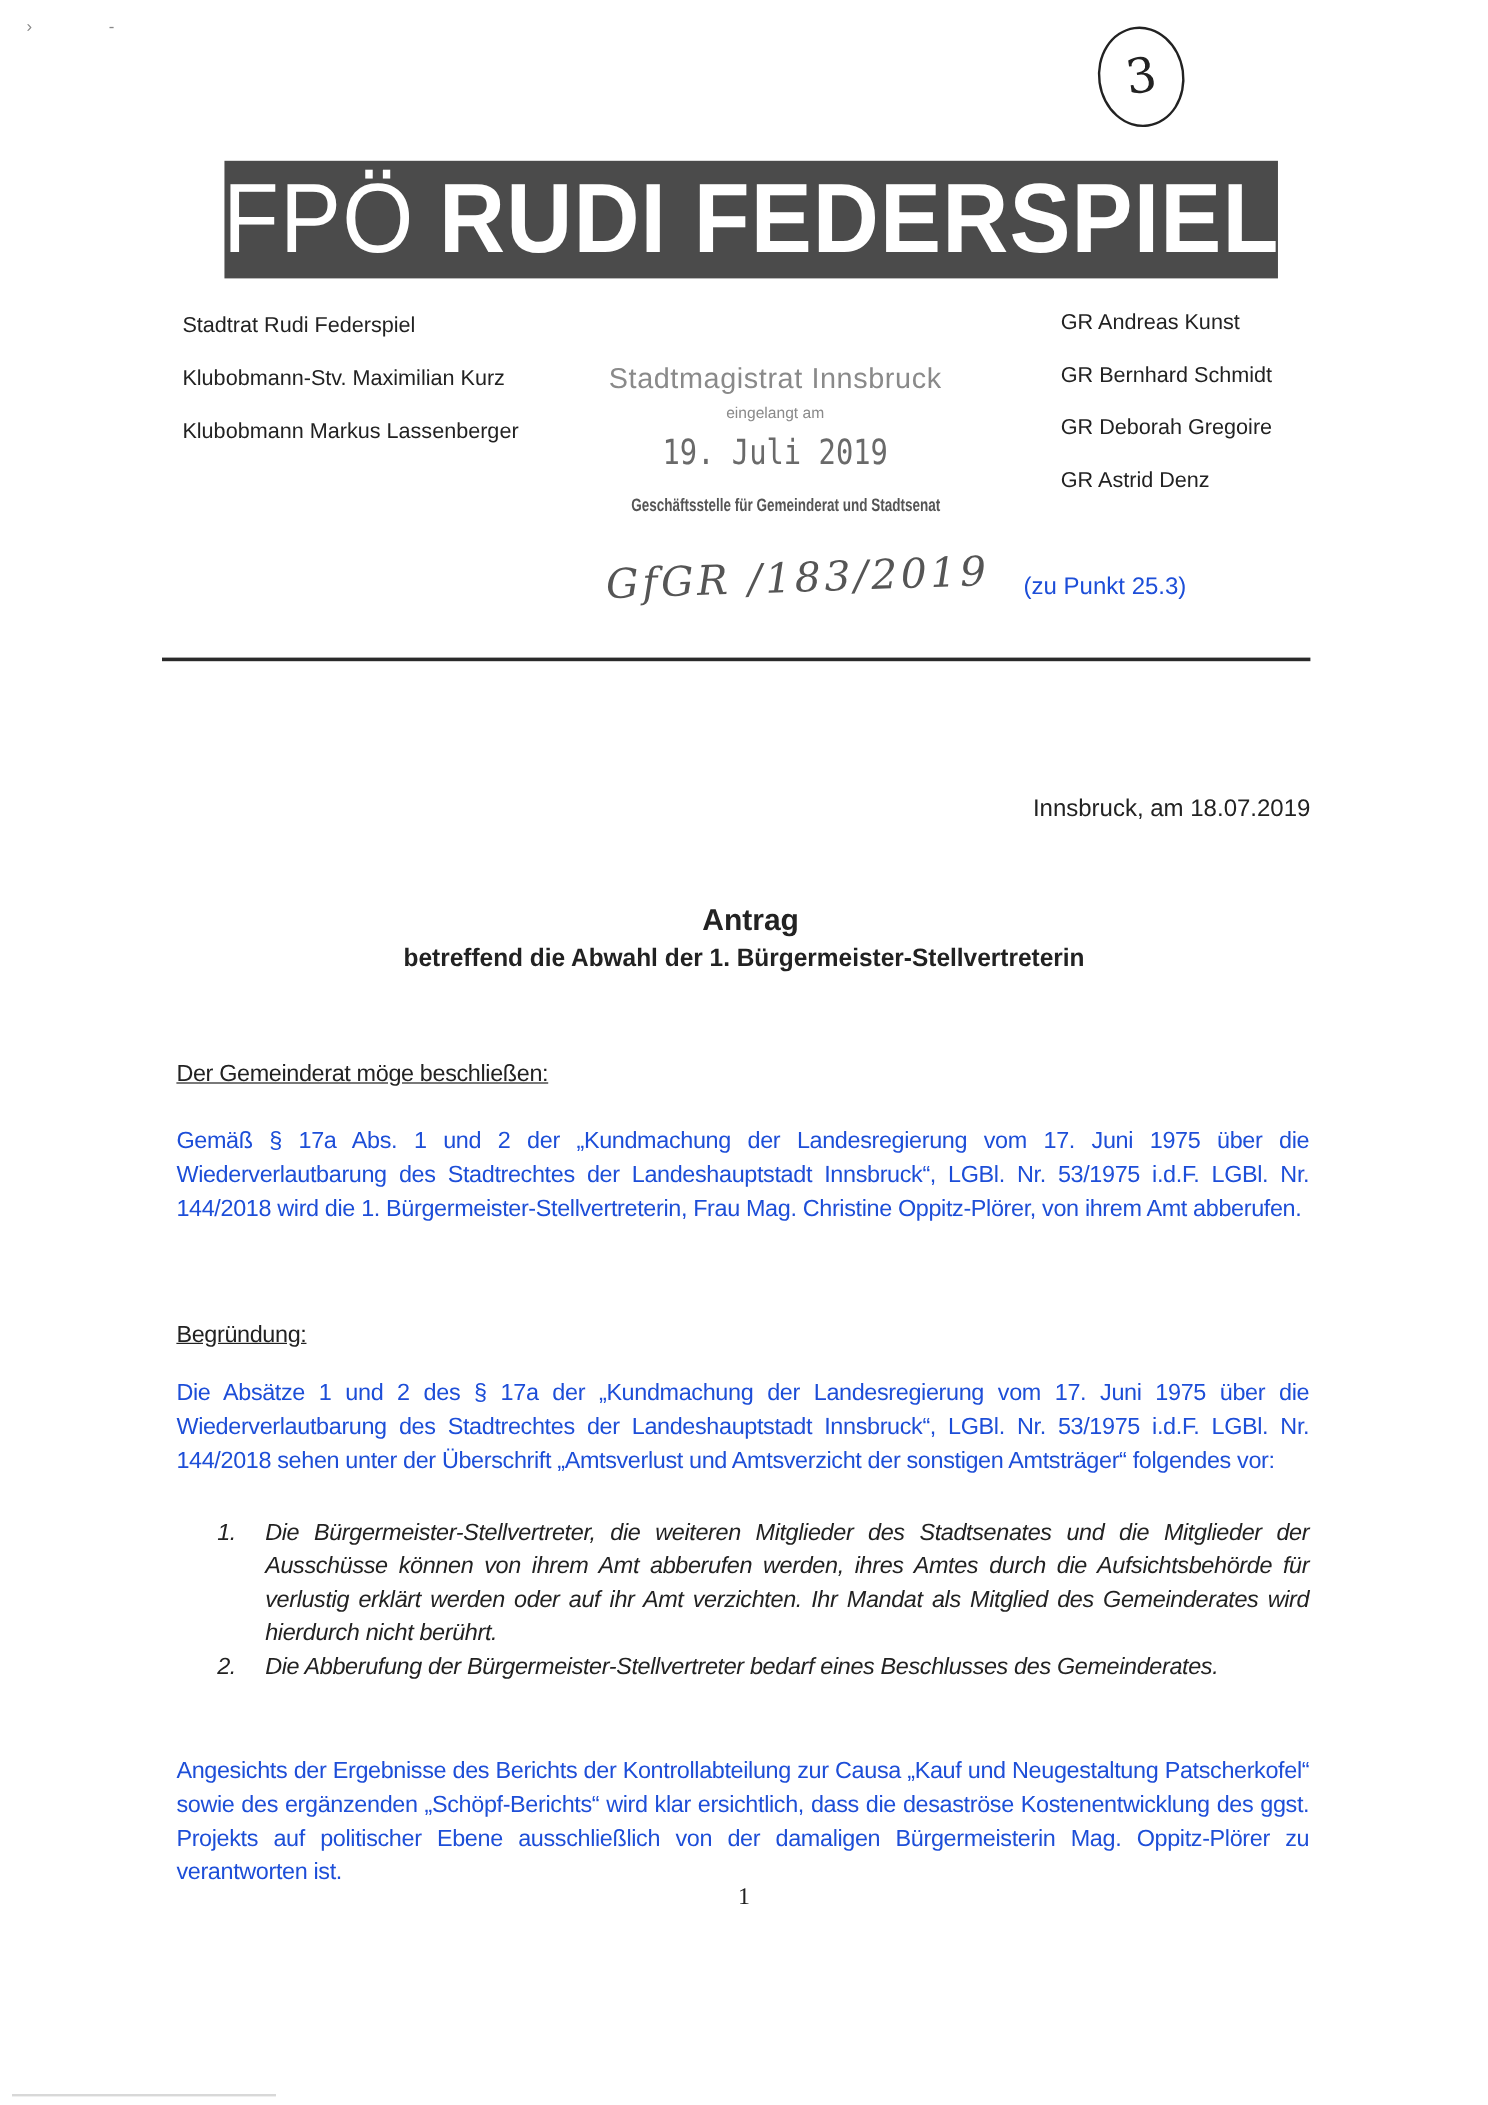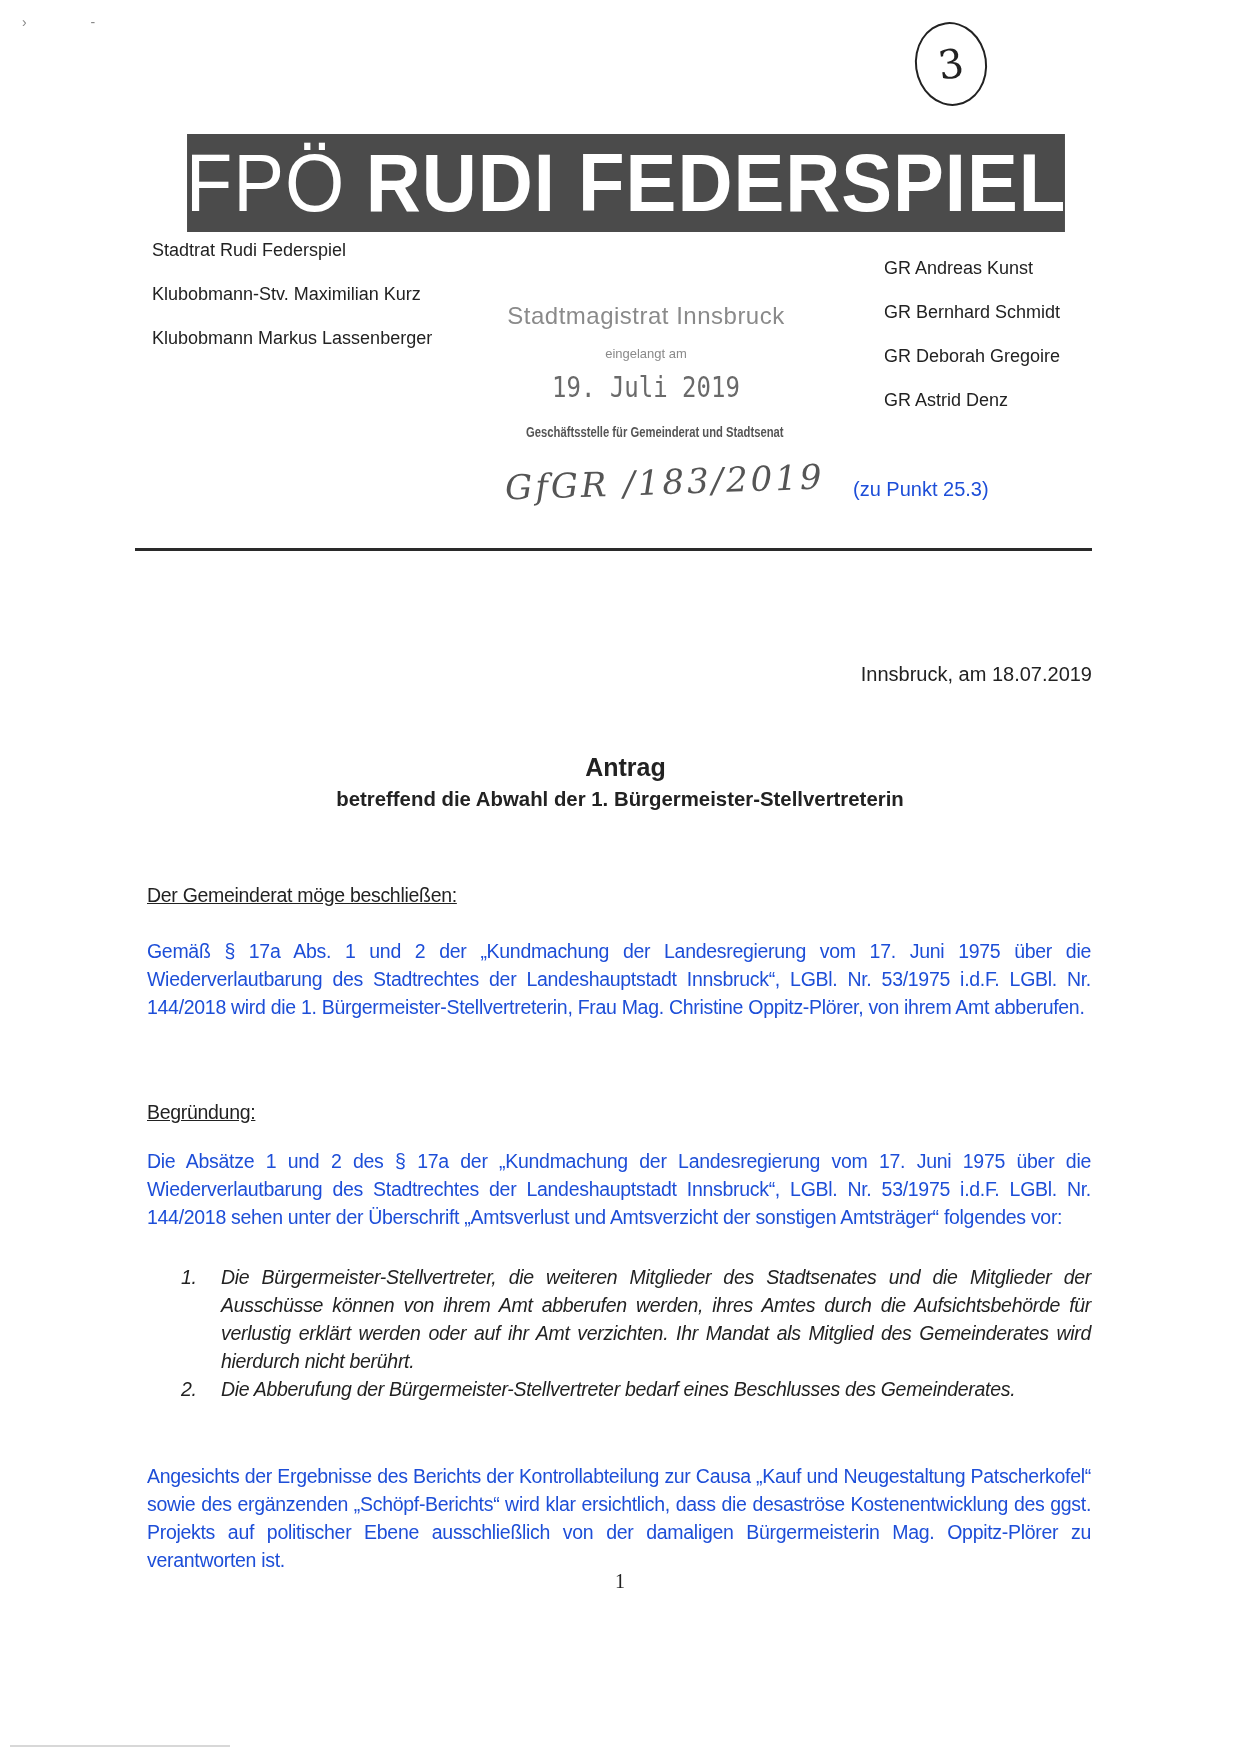--- a/index.html
+++ b/index.html
@@ -59,34 +59,34 @@
     }
     .banner .party { font-weight: normal; margin-right: 22px; }
     .banner .name { font-weight: bold; }
 
     .members {
       position: absolute;
       font-size: 18px;
       line-height: 44px;
       color: #222;
     }
-    .members.left { left: 152px; top: 228px; }
+    .members.left { left: 152px; top: 249px; }
     .members.right { left: 884px; top: 246px; }
     .members div { white-space: nowrap; }
 
     .stamp {
       position: absolute;
       left: 486px;
       top: 302px;
       width: 320px;
       text-align: center;
       color: #8a8a8a;
     }
     .stamp .org { font-size: 24px; letter-spacing: 0.5px; }
-    .stamp .received { font-size: 13px; margin-top: 16px; }
+    .stamp .received { font-size: 13px; margin-top: 6px; }
     .stamp .date {
       font-family: "DejaVu Sans Mono", monospace;
       font-size: 24px;
       color: #6a6a6a;
       margin-top: 12px;
       transform: scaleY(1.2);
     }
     .stamp .office {
       font-size: 15px;
       font-weight: bold;

